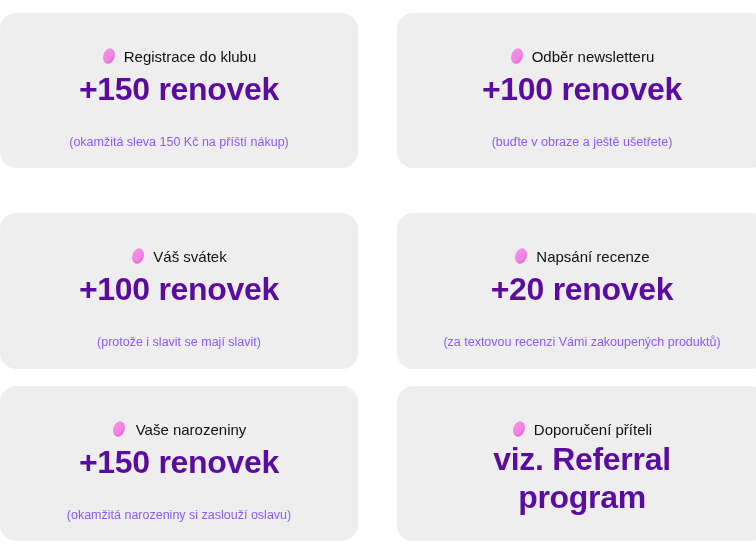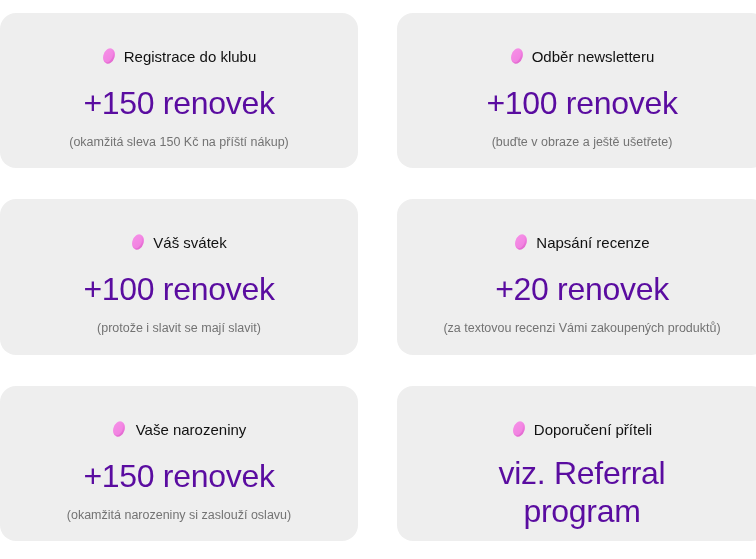--- a/index.html
+++ b/index.html
@@ -20,21 +20,21 @@
       position: absolute;
       background: #eeeeee;
       border-radius: 16px;
       box-sizing: border-box;
       text-align: center;
       color: #111111;
     }
     .card.col-left  { left: 0px;   width: 358px; }
     .card.col-right { left: 397px; width: 370px; }
     .card.row-1 { top: 13px;  height: 155px; }
-    .card.row-2 { top: 199px; height: 156px; }
+    .card.row-2 { top: 213px; height: 156px; }
     .card.row-3 { top: 386px; height: 155px; }
 
     .title-row {
       position: absolute;
       left: 0; right: 0;
       top: 16px;
       height: 22px;
       display: flex;
       align-items: center;
       justify-content: center;
@@ -47,36 +47,35 @@
       display: inline-block;
       width: 14px;
       height: 18px;
       flex: 0 0 auto;
     }
     .value {
       position: absolute;
       left: 0; right: 0;
       top: 57px;
       font-size: 32px;
-      font-weight: 400;
+      font-weight: 700;
       color: #5a0ca0;
       line-height: 38px;
       letter-spacing: -0.3px;
-      margin-top: 14px;
     }
     .value.two-line {
       top: 54px;
       line-height: 38px;
     }
     .sub {
       position: absolute;
       left: 0; right: 0;
       top: 121px;
       font-size: 12.5px;
-      color: #737373;
+      color: #8b5cf6;
       line-height: 16px;
     }
   </style>
 </head>
 <body>
 
 <svg width="0" height="0" style="position:absolute">
   <defs>
     <linearGradient id="coinGrad" x1="0" y1="0" x2="1" y2="1">
       <stop offset="0" stop-color="#f9a2ee"></stop>

